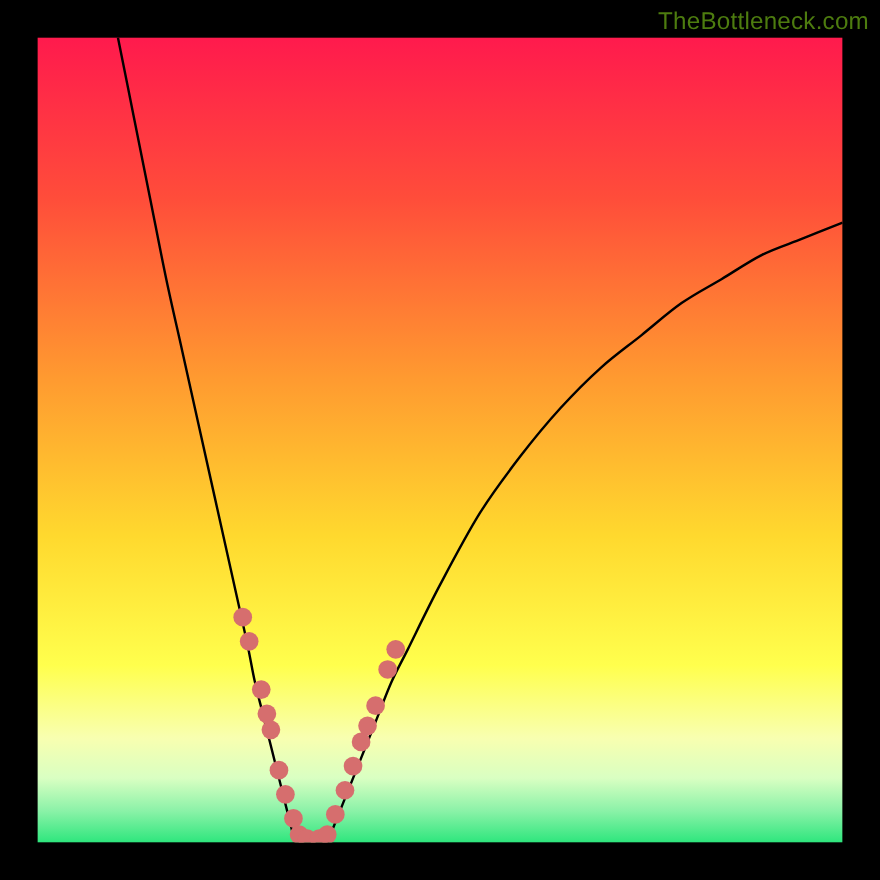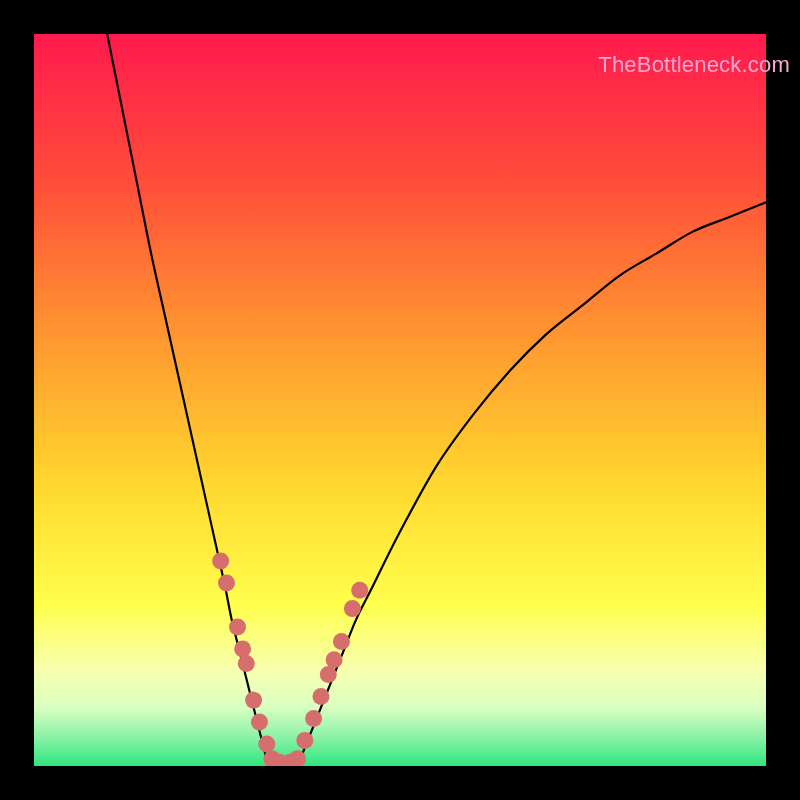--- a/index.html
+++ b/index.html
@@ -17,24 +17,23 @@
     width: 732px;
     height: 732px;
     background: #000;
   }
   .watermark {
     position: absolute;
     top: 6px;
     right: 10px;
     font-family: Arial, Helvetica, sans-serif;
     font-size: 22px;
-    color: #f9a8d4;
+    color: #4d7c0f;
     letter-spacing: 0.2px;
     z-index: 10;
-    margin-top: 46px;
   }
   svg { display: block; }
 </style>
 </head>
 <body>
 
 <div class="watermark">TheBottleneck.com</div>
 
 <div class="frame">
   <svg id="chart-svg" width="732" height="732" viewBox="0 0 732 732">

